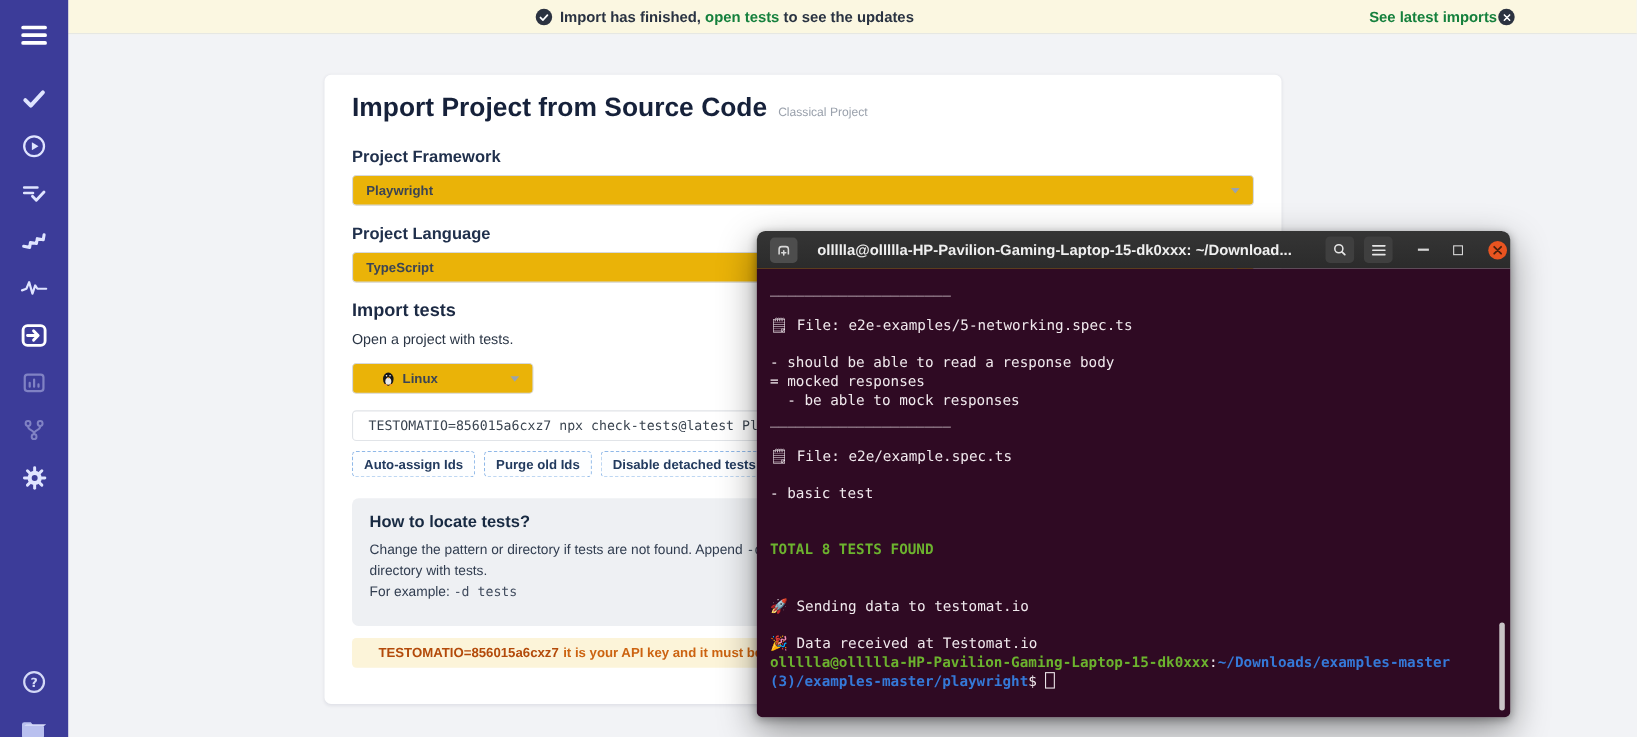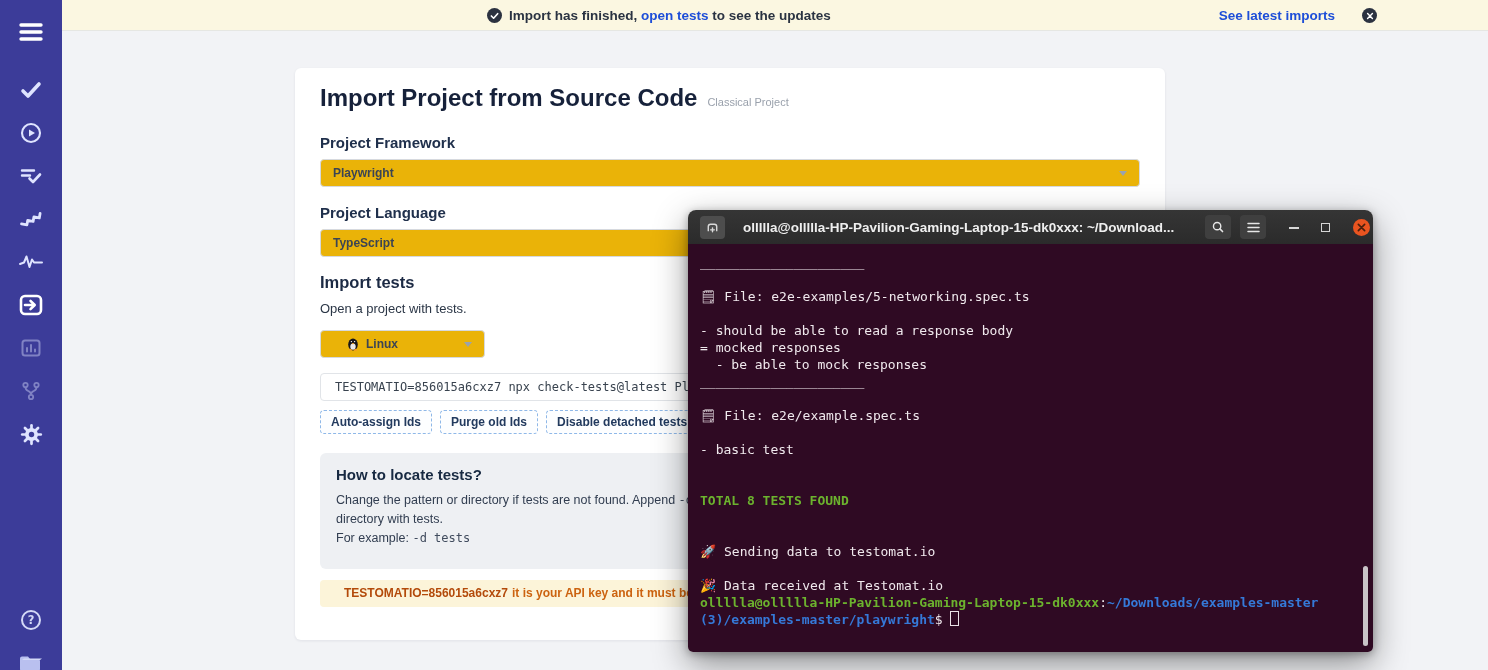--- a/index.html
+++ b/index.html
@@ -30,23 +30,23 @@
     position:absolute; left:62px; top:0; right:0; height:31px;
     background:#fbf7e1; border-bottom:1px solid #e6e7e3; z-index:20;
   }
   .banner-msg {
     position:absolute; left:425px; top:0; height:31px;
     display:flex; align-items:center; gap:7px;
     font-size:13.5px; font-weight:700; color:#2a3342;
   }
   .banner-right {
     position:absolute; right:111px; top:0; height:31px;
-    display:flex; align-items:center; gap:27px;
-  }
-  .blink { color:#1d4ed8; font-weight:700; font-size:13.5px; text-decoration:none; cursor:pointer; }
+    display:flex; align-items:center; gap:1px;
+  }
+  .blink { color:#15803d; font-weight:700; font-size:13.5px; text-decoration:none; cursor:pointer; }
   .circ-ic {
     width:15px; height:15px; border-radius:50%; background:#2b3240;
     display:inline-flex; align-items:center; justify-content:center; flex:none;
   }
 
   
   .card {
     position:absolute; left:295px; top:68px; width:870px; height:572px;
     background:#fff; border-radius:6px; box-shadow:0 1px 3px rgba(25,30,60,.08);
     padding:16px 25px 0 25px; z-index:5;

